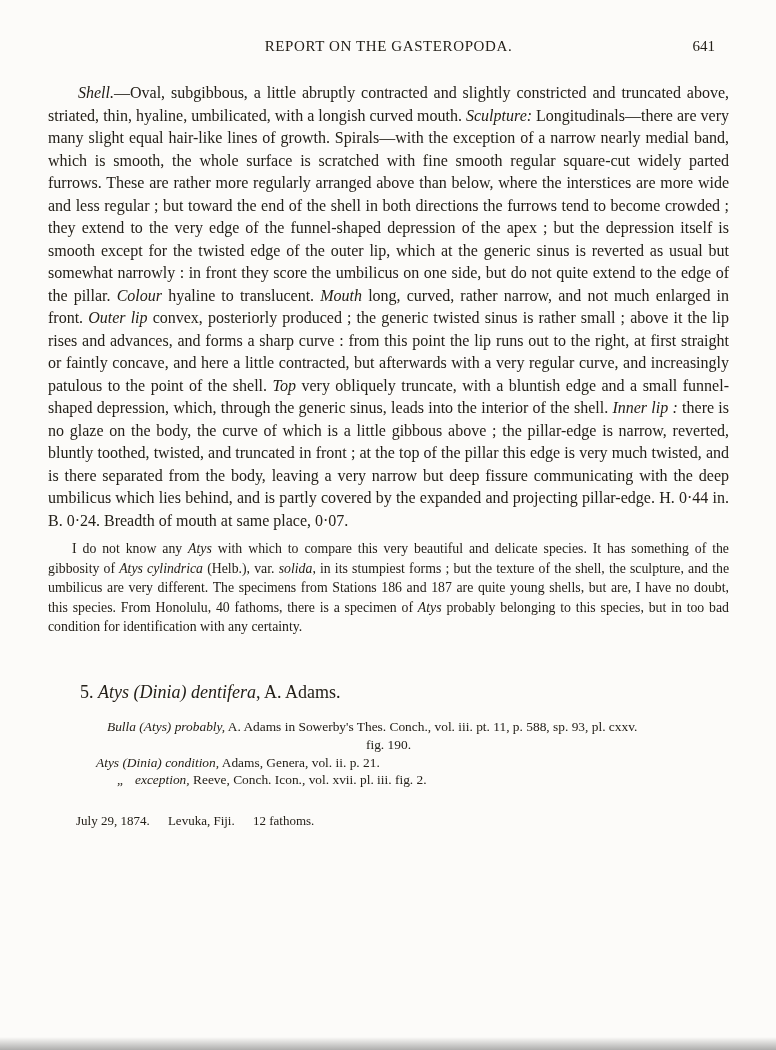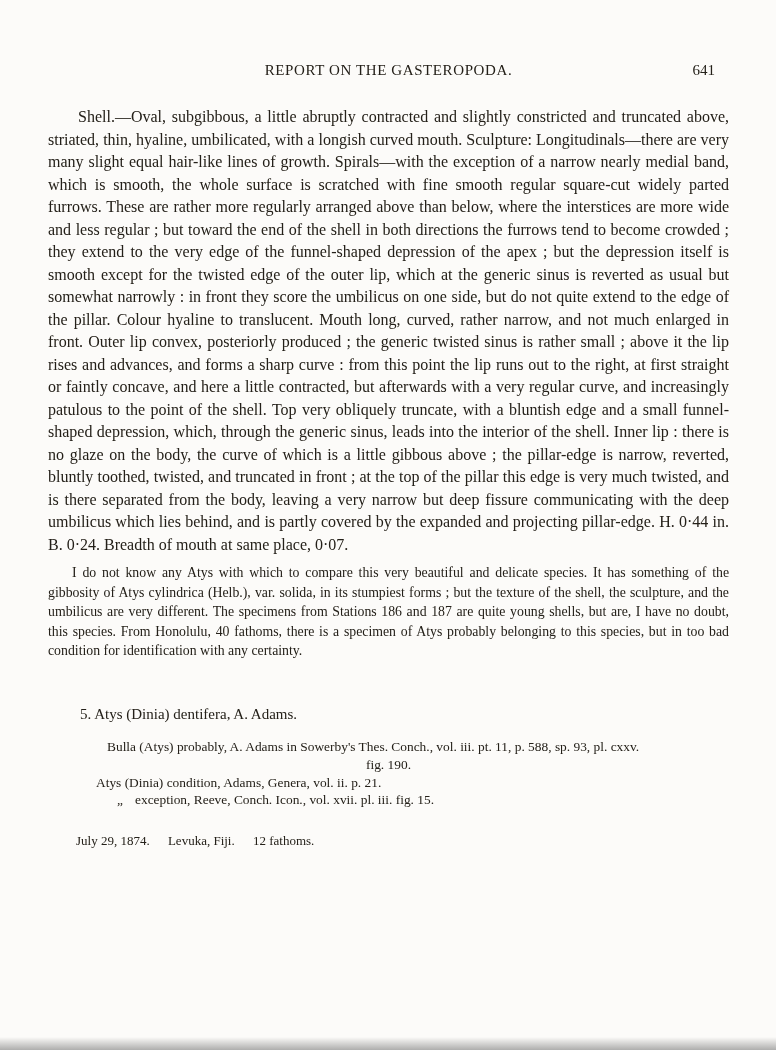--- a/index.html
+++ b/index.html
@@ -3,50 +3,50 @@
 <meta charset="utf-8">
 <style>
   html, body { margin: 0; padding: 0; }
   body {
     width: 776px; height: 1050px;
     background: var(--c-paper, #fcfbf9);
     color: var(--c-ink, #242019);
     font-family: "Liberation Serif", "DejaVu Serif", serif;
     position: relative; overflow: hidden;
   }
-  .sheet { padding: 62px 47px 0 48px; }
+  .sheet { padding: 38px 47px 0 48px; }
 
   .page-header { position: relative; height: 20px; font-size: 15px; letter-spacing: 0.6px; }
   .running-title { text-align: center; }
   .page-number { position: absolute; right: 14px; top: 0; letter-spacing: 0; }
 
   .body-para {
     margin: 24px 0 0 0;
     font-size: 16px; line-height: 22.5px;
     text-align: justify; text-indent: 30px;
   }
   .remarks {
     margin: 7px 0 0 0;
     font-size: 13.8px; line-height: 19.6px;
     text-align: justify; text-indent: 24px;
   }
   .species-heading {
     margin: 45px 0 0 32px;
-    font-size: 15px; font-weight: normal;
+    font-size: 18px; font-weight: normal;
   }
   .synonymy { margin: 15px 0 0 48px; font-size: 13.4px; line-height: 17.8px; }
   .syn-entry-first { padding-left: 11px; }
   .syn-entry-ditto { padding-left: 21px; }
   .syn-cont { margin-left: -48px; text-align: center; }
 
   .locality { margin: 24px 0 0 28px; font-size: 13px; }
   .locality span { margin-right: 15px; }
   .locality span:last-child { margin-right: 0; }
 
-  .it { }
+  .it { font-style: italic; }
 
   .scan-shadow {
     position: absolute; left: 0; bottom: 0; width: 776px; height: 13px;
     background: linear-gradient(to bottom, rgba(110,110,110,0), rgba(110,110,110,0.55));
   }
 </style>
 </head>
 <body>
 
 <div class="sheet">
@@ -59,21 +59,21 @@
   <p class="body-para"><span class="it">Shell.</span><span>—Oval, subgibbous, a little abruptly contracted and slightly constricted and truncated above, striated, thin, hyaline, umbilicated, with a longish curved mouth. </span><span class="it">Sculpture:</span><span> Longitudinals—there are very many slight equal hair-like lines of growth. Spirals—with the exception of a narrow nearly medial band, which is smooth, the whole surface is scratched with fine smooth regular square-cut widely parted furrows. These are rather more regularly arranged above than below, where the interstices are more wide and less regular ; but toward the end of the shell in both directions the furrows tend to become crowded ; they extend to the very edge of the funnel-shaped depression of the apex ; but the depression itself is smooth except for the twisted edge of the outer lip, which at the generic sinus is reverted as usual but somewhat narrowly : in front they score the umbilicus on one side, but do not quite extend to the edge of the pillar. </span><span class="it">Colour</span><span> hyaline to translucent. </span><span class="it">Mouth</span><span> long, curved, rather narrow, and not much enlarged in front. </span><span class="it">Outer lip</span><span> convex, posteriorly produced ; the generic twisted sinus is rather small ; above it the lip rises and advances, and forms a sharp curve : from this point the lip runs out to the right, at first straight or faintly concave, and here a little contracted, but afterwards with a very regular curve, and increasingly patulous to the point of the shell. </span><span class="it">Top</span><span> very obliquely truncate, with a bluntish edge and a small funnel-shaped depression, which, through the generic sinus, leads into the interior of the shell. </span><span class="it">Inner lip :</span><span> there is no glaze on the body, the curve of which is a little gibbous above ; the pillar-edge is narrow, reverted, bluntly toothed, twisted, and truncated in front ; at the top of the pillar this edge is very much twisted, and is there separated from the body, leaving a very narrow but deep fissure communicating with the deep umbilicus which lies behind, and is partly covered by the expanded and projecting pillar-edge. H. 0·44 in. B. 0·24. Breadth of mouth at same place, 0·07.</span></p>
 
   <p class="remarks"><span>I do not know any </span><span class="it">Atys</span><span> with which to compare this very beautiful and delicate species. It has something of the gibbosity of </span><span class="it">Atys cylindrica</span><span> (Helb.), var. </span><span class="it">solida</span><span>, in its stumpiest forms ; but the texture of the shell, the sculpture, and the umbilicus are very different. The specimens from Stations 186 and 187 are quite young shells, but are, I have no doubt, this species. From Honolulu, 40 fathoms, there is a specimen of </span><span class="it">Atys</span><span> probably belonging to this species, but in too bad condition for identification with any certainty.</span></p>
 
   <h3 class="species-heading"><span>5. </span><span class="it">Atys (Dinia) dentifera</span><span>, A. Adams.</span></h3>
 
   <div class="synonymy">
     <div class="syn-entry-first"><span class="it">Bulla (Atys) probably,</span><span> A. Adams in Sowerby's Thes. Conch., vol. iii. pt. 11, p. 588, sp. 93, pl. cxxv.</span></div>
     <div class="syn-cont">fig. 190.</div>
     <div><span class="it">Atys (Dinia) condition,</span><span> Adams, Genera, vol. ii. p. 21.</span></div>
-    <div class="syn-entry-ditto"><span style="padding-right: 0.9em;">„</span><span class="it">exception,</span><span> Reeve, Conch. Icon., vol. xvii. pl. iii. fig. 15.</span></div>
+    <div class="syn-entry-ditto"><span style="padding-right: 0.9em;">„</span><span class="it">exception,</span><span> Reeve, Conch. Icon., vol. xvii. pl. iii. fig. 2.</span></div>
   </div>
 
   <p class="locality">
     <span>July 29, 1874.</span>
     <span>Levuka, Fiji.</span>
     <span>12 fathoms.</span>
   </p>
 
 </div>
 

